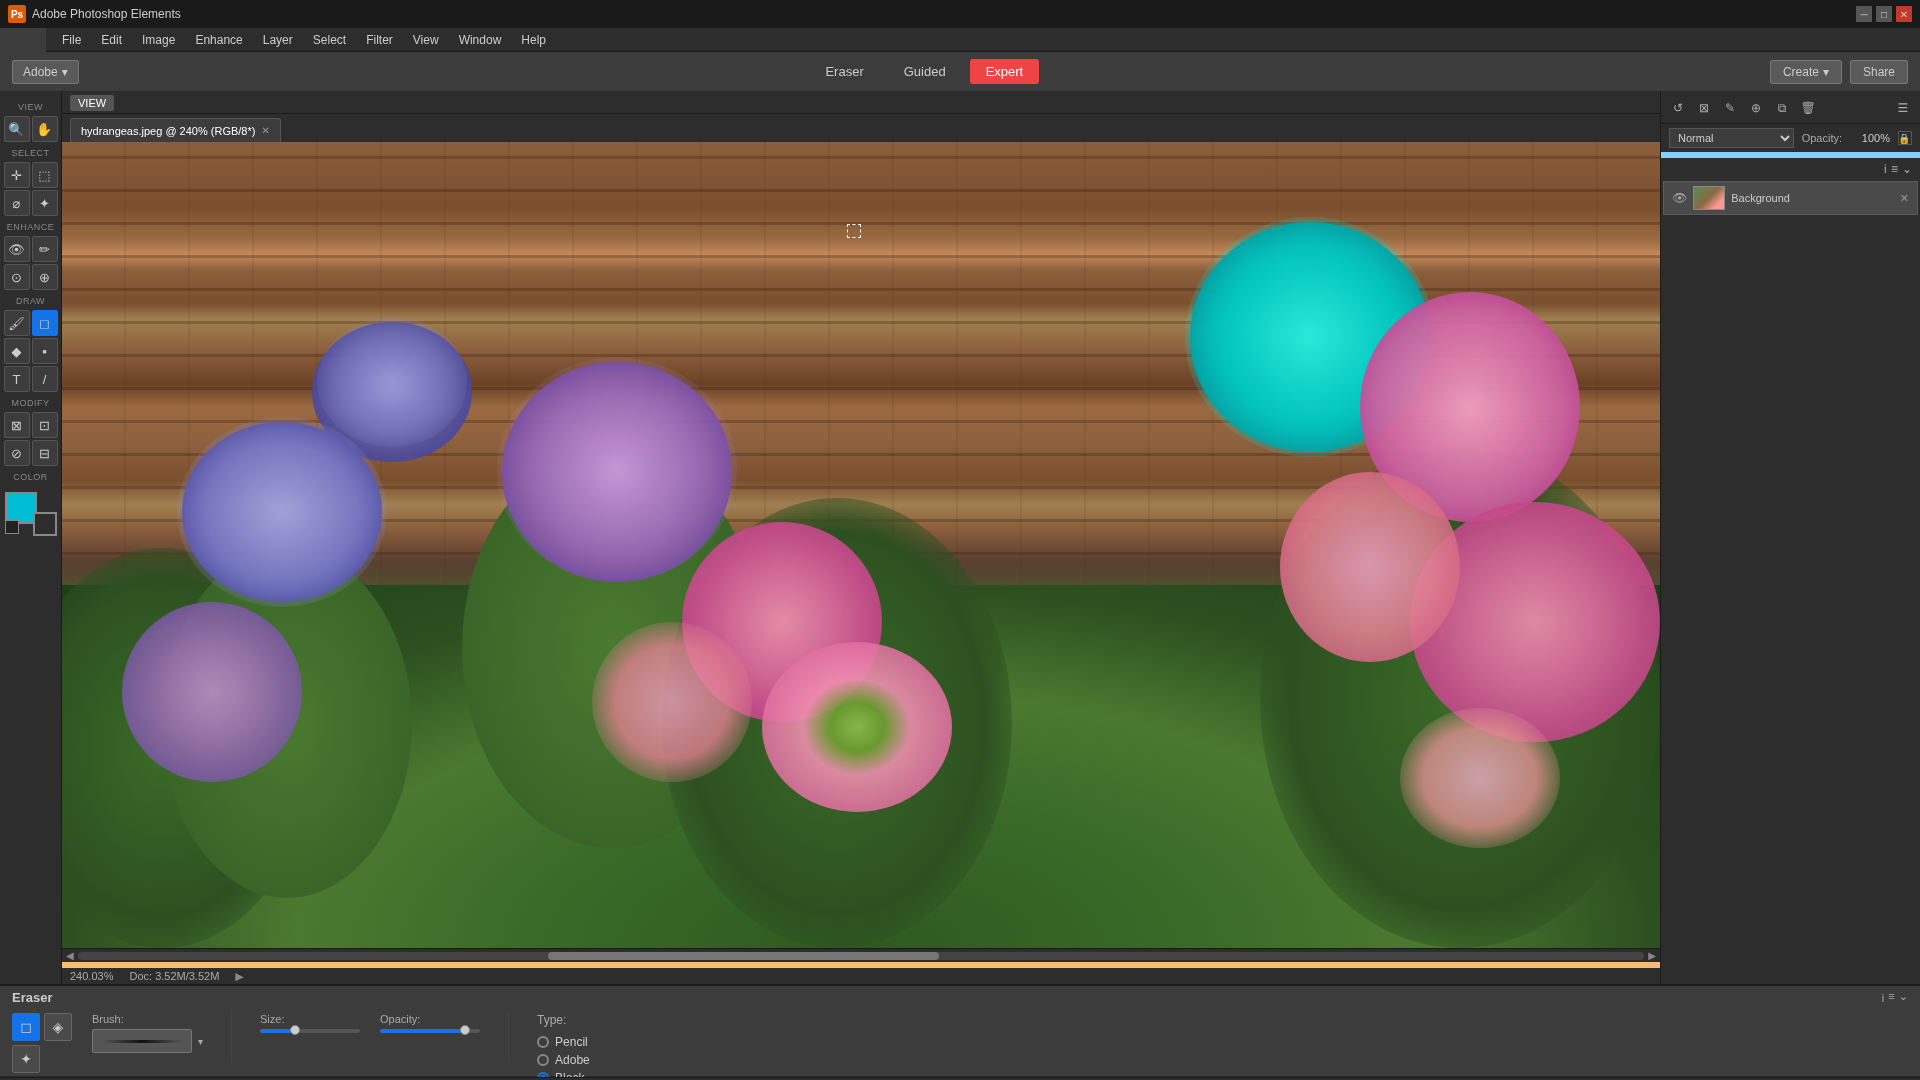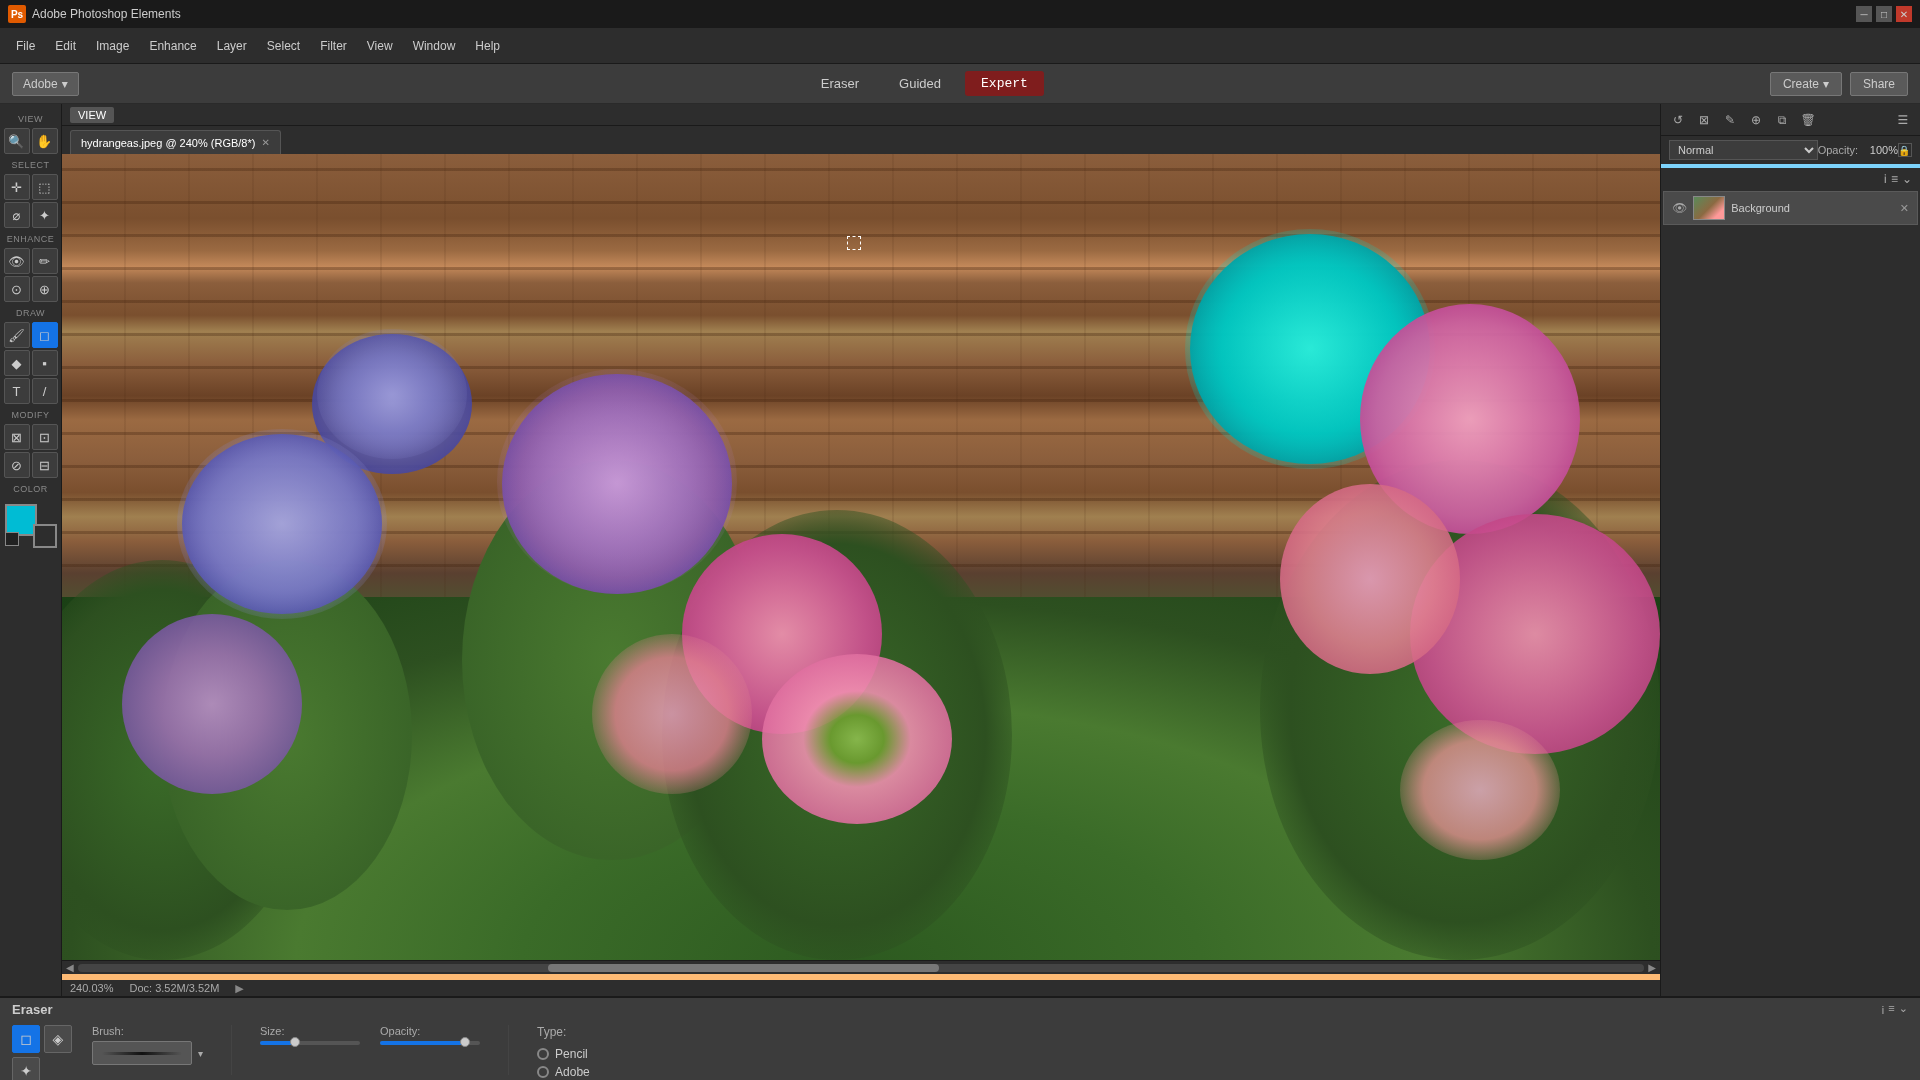--- a/index.html
+++ b/index.html
@@ -16,27 +16,28 @@
     }
     #title-bar-left { display: flex; align-items: center; gap: 6px; }
     #app-icon { width: 18px; height: 18px; background: #e05a00; border-radius: 2px; display: flex; align-items: center; justify-content: center; font-size: 10px; font-weight: bold; color: white; }
     #title-text { color: #ccc; font-size: 12px; }
     #window-controls { display: flex; gap: 4px; }
     .win-btn { width: 16px; height: 16px; border: none; cursor: pointer; font-size: 10px; display: flex; align-items: center; justify-content: center; background: #555; color: #ccc; }
     #close-btn { background: #c0392b; }
 
     
     #menu-bar {
-      height: 36px;
+      height: 24px;
       background: #2d2d2d;
       display: flex;
       align-items: center;
       padding: 0 8px;
       gap: 4px;
       border-bottom: 1px solid #1a1a1a;
+      margin-left: 46px;
     }
     .menu-item {
       padding: 2px 8px;
       cursor: pointer;
       color: #ccc;
       font-size: 12px;
       border-radius: 2px;
     }
 
     
@@ -64,21 +65,21 @@
     .header-spacer { flex: 1; }
     .mode-btn {
       padding: 5px 16px;
       border: none;
       cursor: pointer;
       font-size: 13px;
       border-radius: 3px;
       color: #ccc;
       background: transparent;
     }
-    .mode-btn.active { background: #7f1d1d; color: white; font-family: Liberation Mono, monospace; }
+    .mode-btn.active { background: #ef4444; color: white; }
     .header-right { display: flex; gap: 8px; align-items: center; }
     .create-btn, .share-btn {
       background: #5a5a5a;
       border: 1px solid #777;
       color: #ccc;
       padding: 4px 12px;
       cursor: pointer;
       font-size: 12px;
       border-radius: 2px;
       display: flex; align-items: center; gap: 4px;
@@ -232,22 +233,22 @@
       display: flex;
       align-items: center;
       justify-content: center;
       font-size: 12px;
       color: #aaa;
     }
     #blend-mode-row {
       display: flex;
       align-items: center;
       padding: 4px 8px;
-      gap: 0;
-      border-bottom: 4px solid #7dd3fc;
+      gap: 8px;
+      border-bottom: 6px solid #7dd3fc;
     }
     .blend-select {
       flex: 1;
       background: #3c3c3c;
       border: 1px solid #555;
       color: #ccc;
       padding: 2px 4px;
       font-size: 11px;
       cursor: pointer;
     }

